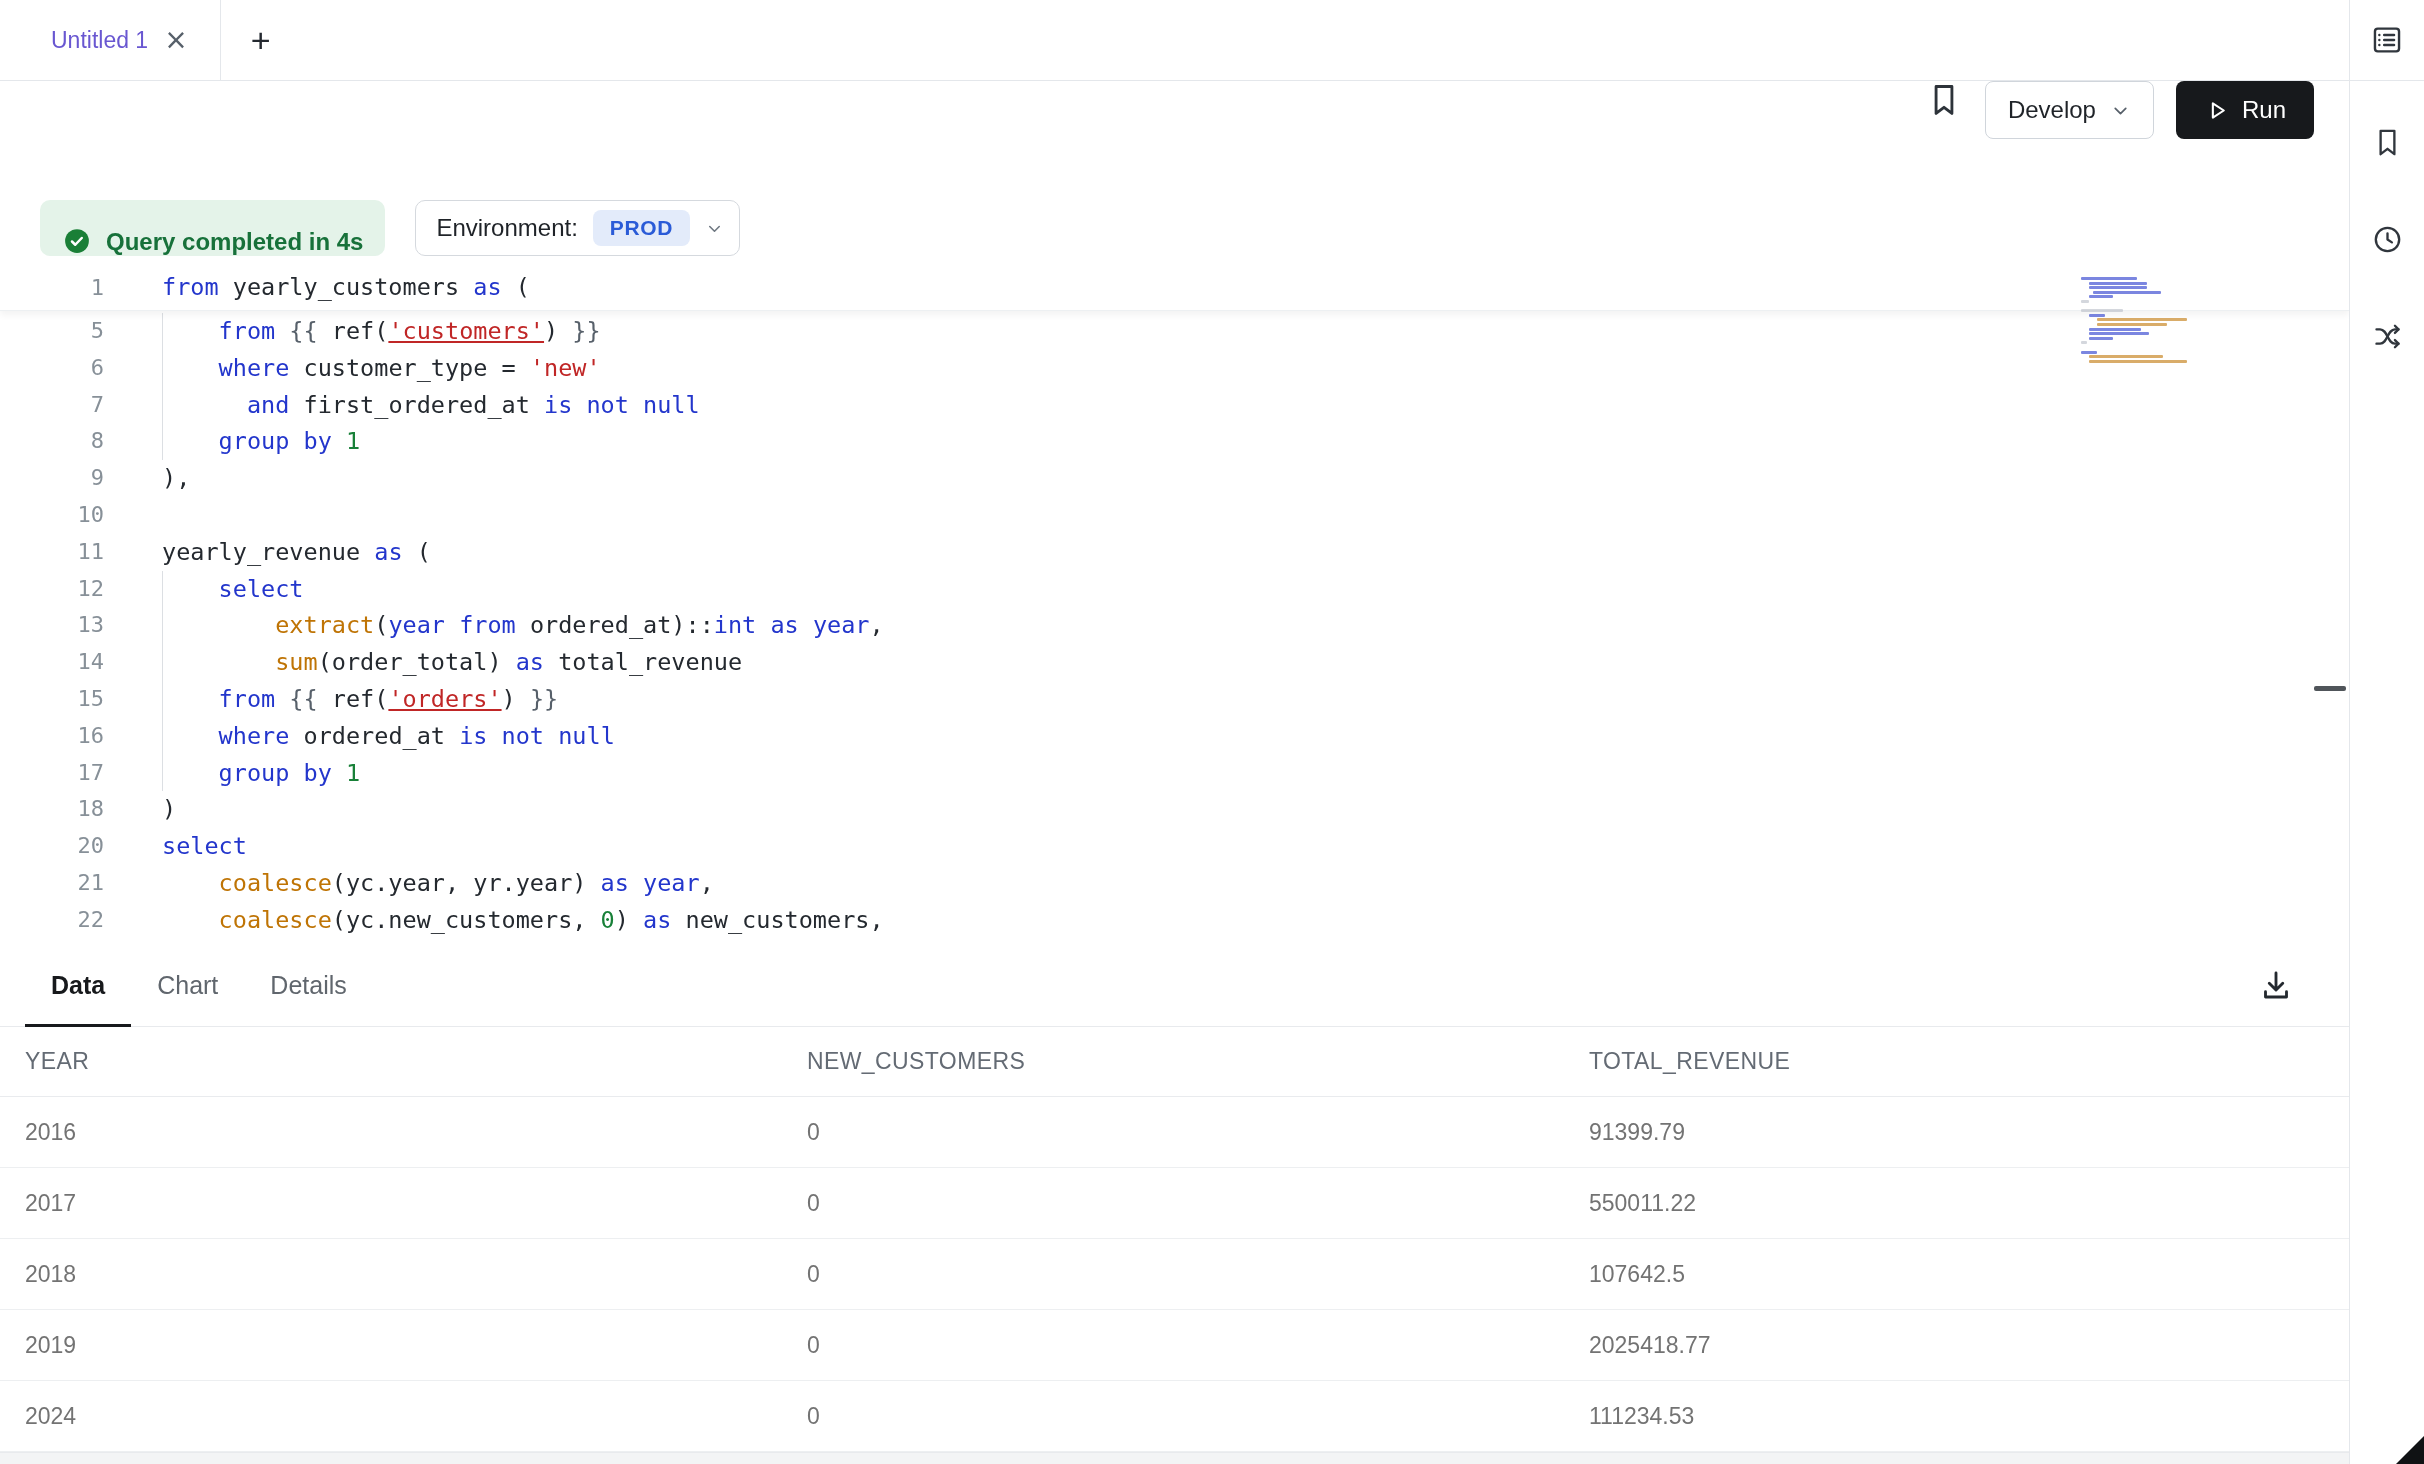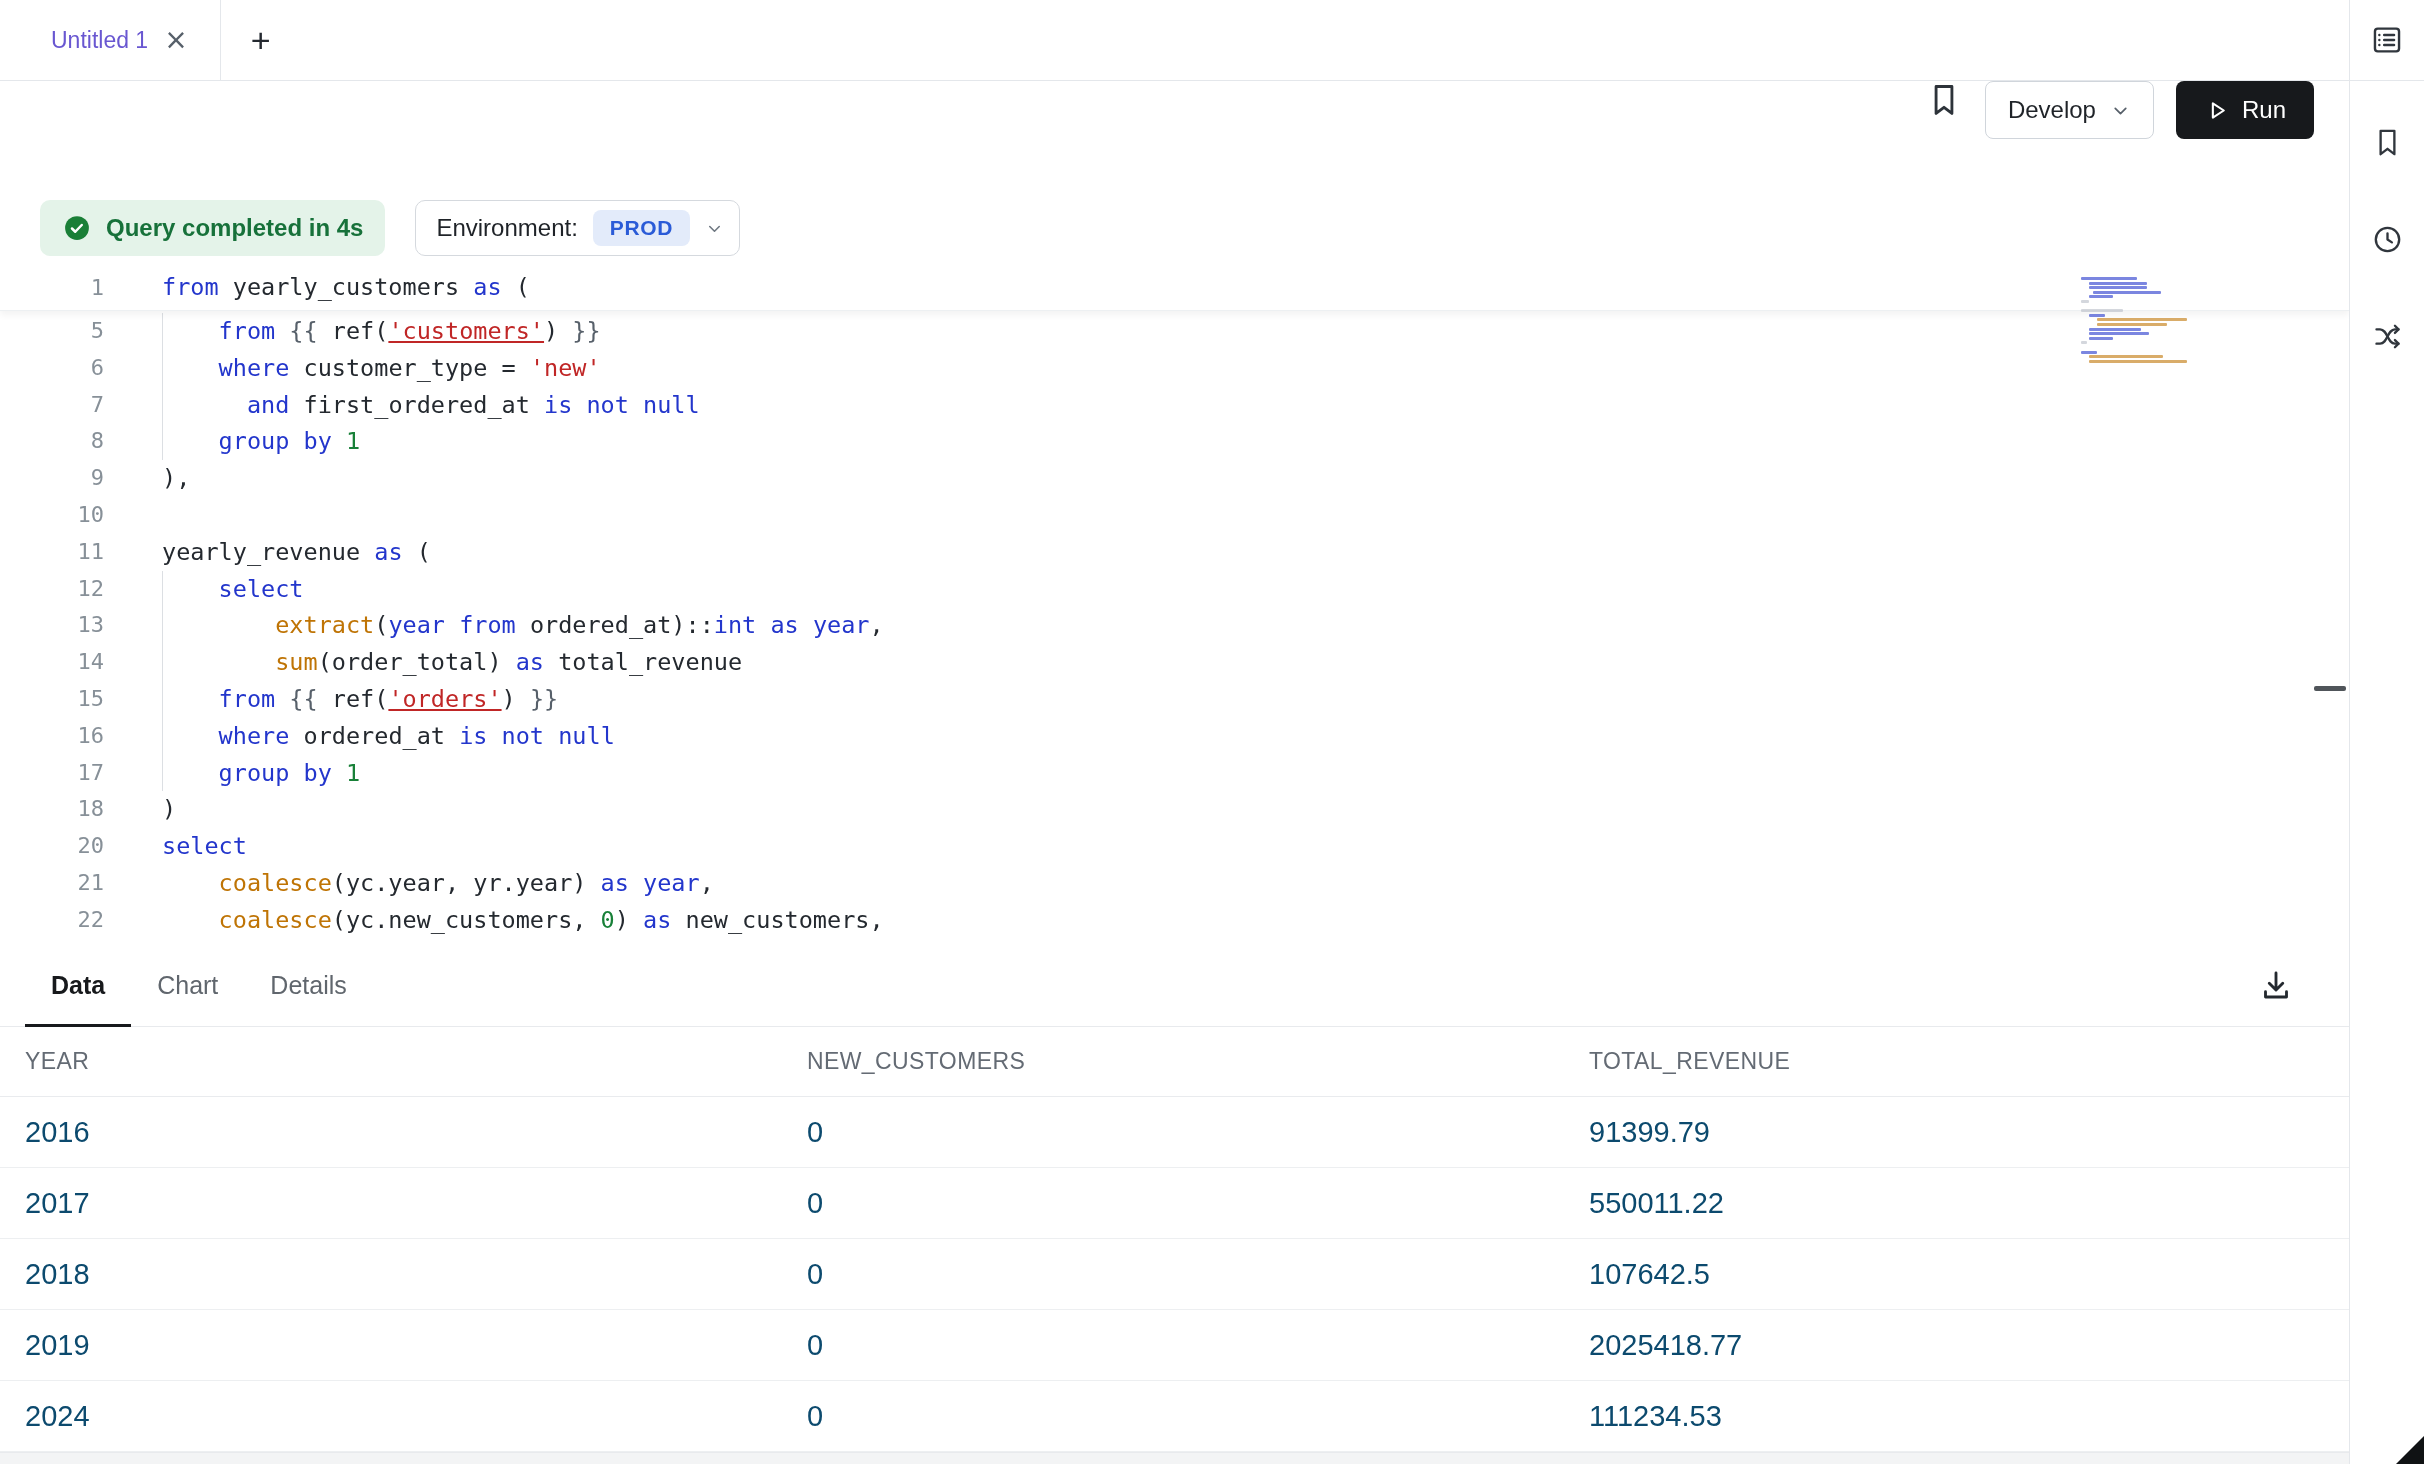--- a/index.html
+++ b/index.html
@@ -17,21 +17,21 @@
   .tab{height:100%;display:flex;align-items:center;gap:16px;padding:0 32px 0 51px;border-right:1px solid var(--border,#e4e7eb);background:#fff}
   .tab-label{color:var(--accent,#6957d1);font-size:23px}
   .close-x{font-size:28px;color:#57606a;line-height:1;font-family:"DejaVu Sans",sans-serif}
   .newtab{margin-left:30px;font-size:34px;color:#24292f;font-weight:400;line-height:1}
 
   .toolbar{height:90px;flex:0 0 90px;display:flex;align-items:flex-start;justify-content:flex-end;gap:22px;padding-right:35px}
   .btn-develop{display:flex;align-items:center;gap:14px;height:58px;padding:0 22px;border:1px solid #d0d5db;border-radius:8px;background:#fff;font-size:24px;color:var(--text,#1f2328);font-family:inherit}
   .btn-run{display:flex;align-items:center;gap:13px;height:58px;padding:0 28px;border:none;border-radius:8px;background:var(--run-bg,#17191c);color:#fff;font-size:24px;font-family:inherit}
 
   .statusrow{display:flex;align-items:center;margin:29px 0 0 40px;flex:0 0 56px}
-  .status-pill{display:flex;align-items:center;gap:14px;height:56px;padding:0 22px;border-radius:10px;background:var(--success-bg,#e4f3e9);color:var(--success-text,#17713a);font-size:24px;font-weight:700}
+  .status-pill{display:flex;align-items:flex-end;gap:14px;height:56px;padding:0 22px;border-radius:10px;background:var(--success-bg,#e4f3e9);color:var(--success-text,#17713a);font-size:24px;font-weight:700}
   .env{display:flex;align-items:center;gap:15px;height:56px;margin-left:30px;padding:0 15px 0 20px;border:1px solid #d5d9de;border-radius:10px;background:#fff;font-size:24px;font-family:inherit;color:var(--text,#1f2328)}
   .env-chip{background:var(--env-chip-bg,#e3ebfa);color:var(--env-chip-text,#2a5bd7);font-size:21px;font-weight:700;letter-spacing:.6px;padding:6px 17px;border-radius:8px}
 
   .editor{position:relative;flex:1;min-height:0;margin-top:9px;overflow:hidden;font-family:"DejaVu Sans Mono","Liberation Mono",monospace}
   .sticky{position:relative;z-index:4;background:#fff;border-bottom:1px solid #edf0f2;box-shadow:0 4px 7px rgba(0,0,0,.05)}
   .sticky .code-line{height:45px;line-height:45px}
   .code-lines{padding-top:2px}
   .code-line{display:flex;height:36.8px;line-height:36.8px}
   .ln{flex:0 0 104px;text-align:right;font-size:22px;color:var(--line-number,#879098)}
   .code{margin-left:58px;white-space:pre;font-size:23.5px;position:relative}
@@ -45,21 +45,21 @@
 
   .results{flex:0 0 508px;display:flex;flex-direction:column;background:#fff}
   .rtabs{height:83px;flex:0 0 83px;display:flex;align-items:center;border-bottom:1px solid #e8eaed;padding-left:25px}
   .rtab-list{display:flex;height:100%}
   .rtab{position:relative;height:100%;display:flex;align-items:center;padding:0 26px;font-size:25px;color:var(--muted,#60666d);background:none;border:none;font-family:inherit;cursor:pointer}
   .rtab.active{color:#17191c;font-weight:700}
   .rtab.active::after{content:"";position:absolute;left:0;right:0;bottom:-1px;height:3px;background:#17191c}
   .download{margin-left:auto;margin-right:55px}
   .thead,.trow{display:grid;grid-template-columns:782px 782px 1fr;align-items:center;padding-left:25px}
   .thead{height:70px;flex:0 0 70px;font-size:23px;color:#646b74;border-bottom:1px solid #e9ebee;letter-spacing:.4px}
-  .trow{height:71px;font-size:29px;color:#0c4a6e;border-bottom:1px solid #edeff1}
+  .trow{height:71px;font-size:23px;color:#737373;border-bottom:1px solid #edeff1}
   .hscroll{height:12px;flex:0 0 12px;background:#f3f4f5;border-top:1px solid #e8eaed}
   .corner{position:absolute;right:0;bottom:0;width:0;height:0;border-left:28px solid transparent;border-bottom:28px solid #101214;z-index:10}
 </style>
 </head>
 <body>
 
 <div class="app">
   <div class="main">
 
     <div class="tabbar">

